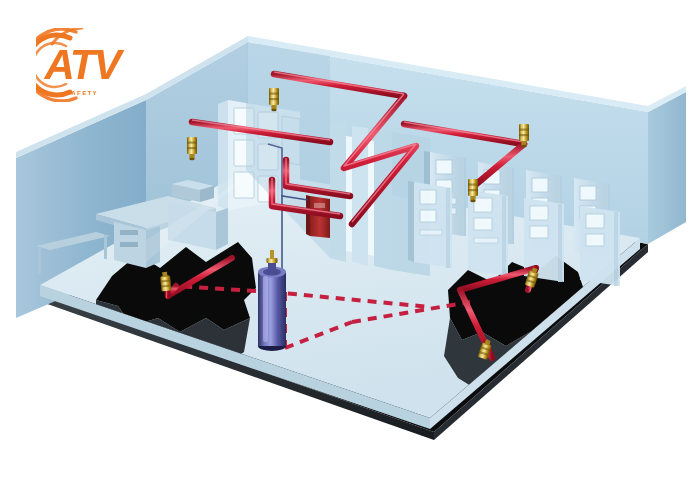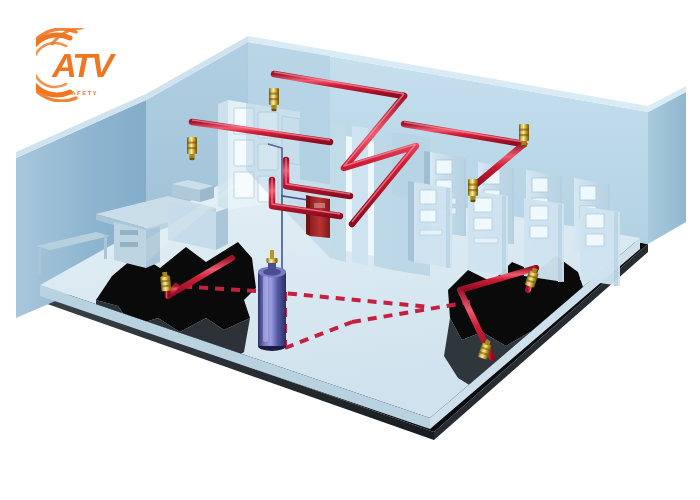--- a/index.html
+++ b/index.html
@@ -5,21 +5,21 @@
 <style>
   html,body{margin:0;padding:0;background:#ffffff;}
   body{width:700px;height:500px;overflow:hidden;font-family:"Liberation Sans",sans-serif;}
   #stage{position:relative;width:700px;height:500px;background:#ffffff;}
   #scene{position:absolute;inset:0;}
   #logo{position:absolute;left:36px;top:28px;width:92px;height:74px;}
   #logo .lg-text{
     position:absolute;left:0;top:0;width:92px;height:74px;
     display:flex;align-items:center;justify-content:center;
     font-family:"Liberation Sans",sans-serif;
-    font-weight:bold;font-size:34px;color:#ef7722;letter-spacing:-2px;
+    font-weight:bold;font-size:42px;color:#ef7722;letter-spacing:-2px;
     font-style:italic;
   }
   #logo .lg-sub{
     position:absolute;left:0;bottom:6px;width:92px;text-align:center;
     font-family:"Liberation Sans",sans-serif;
     font-size:6px;font-weight:bold;color:#ef7722;letter-spacing:1.4px;
   }
 </style>
 </head>
 <body>

